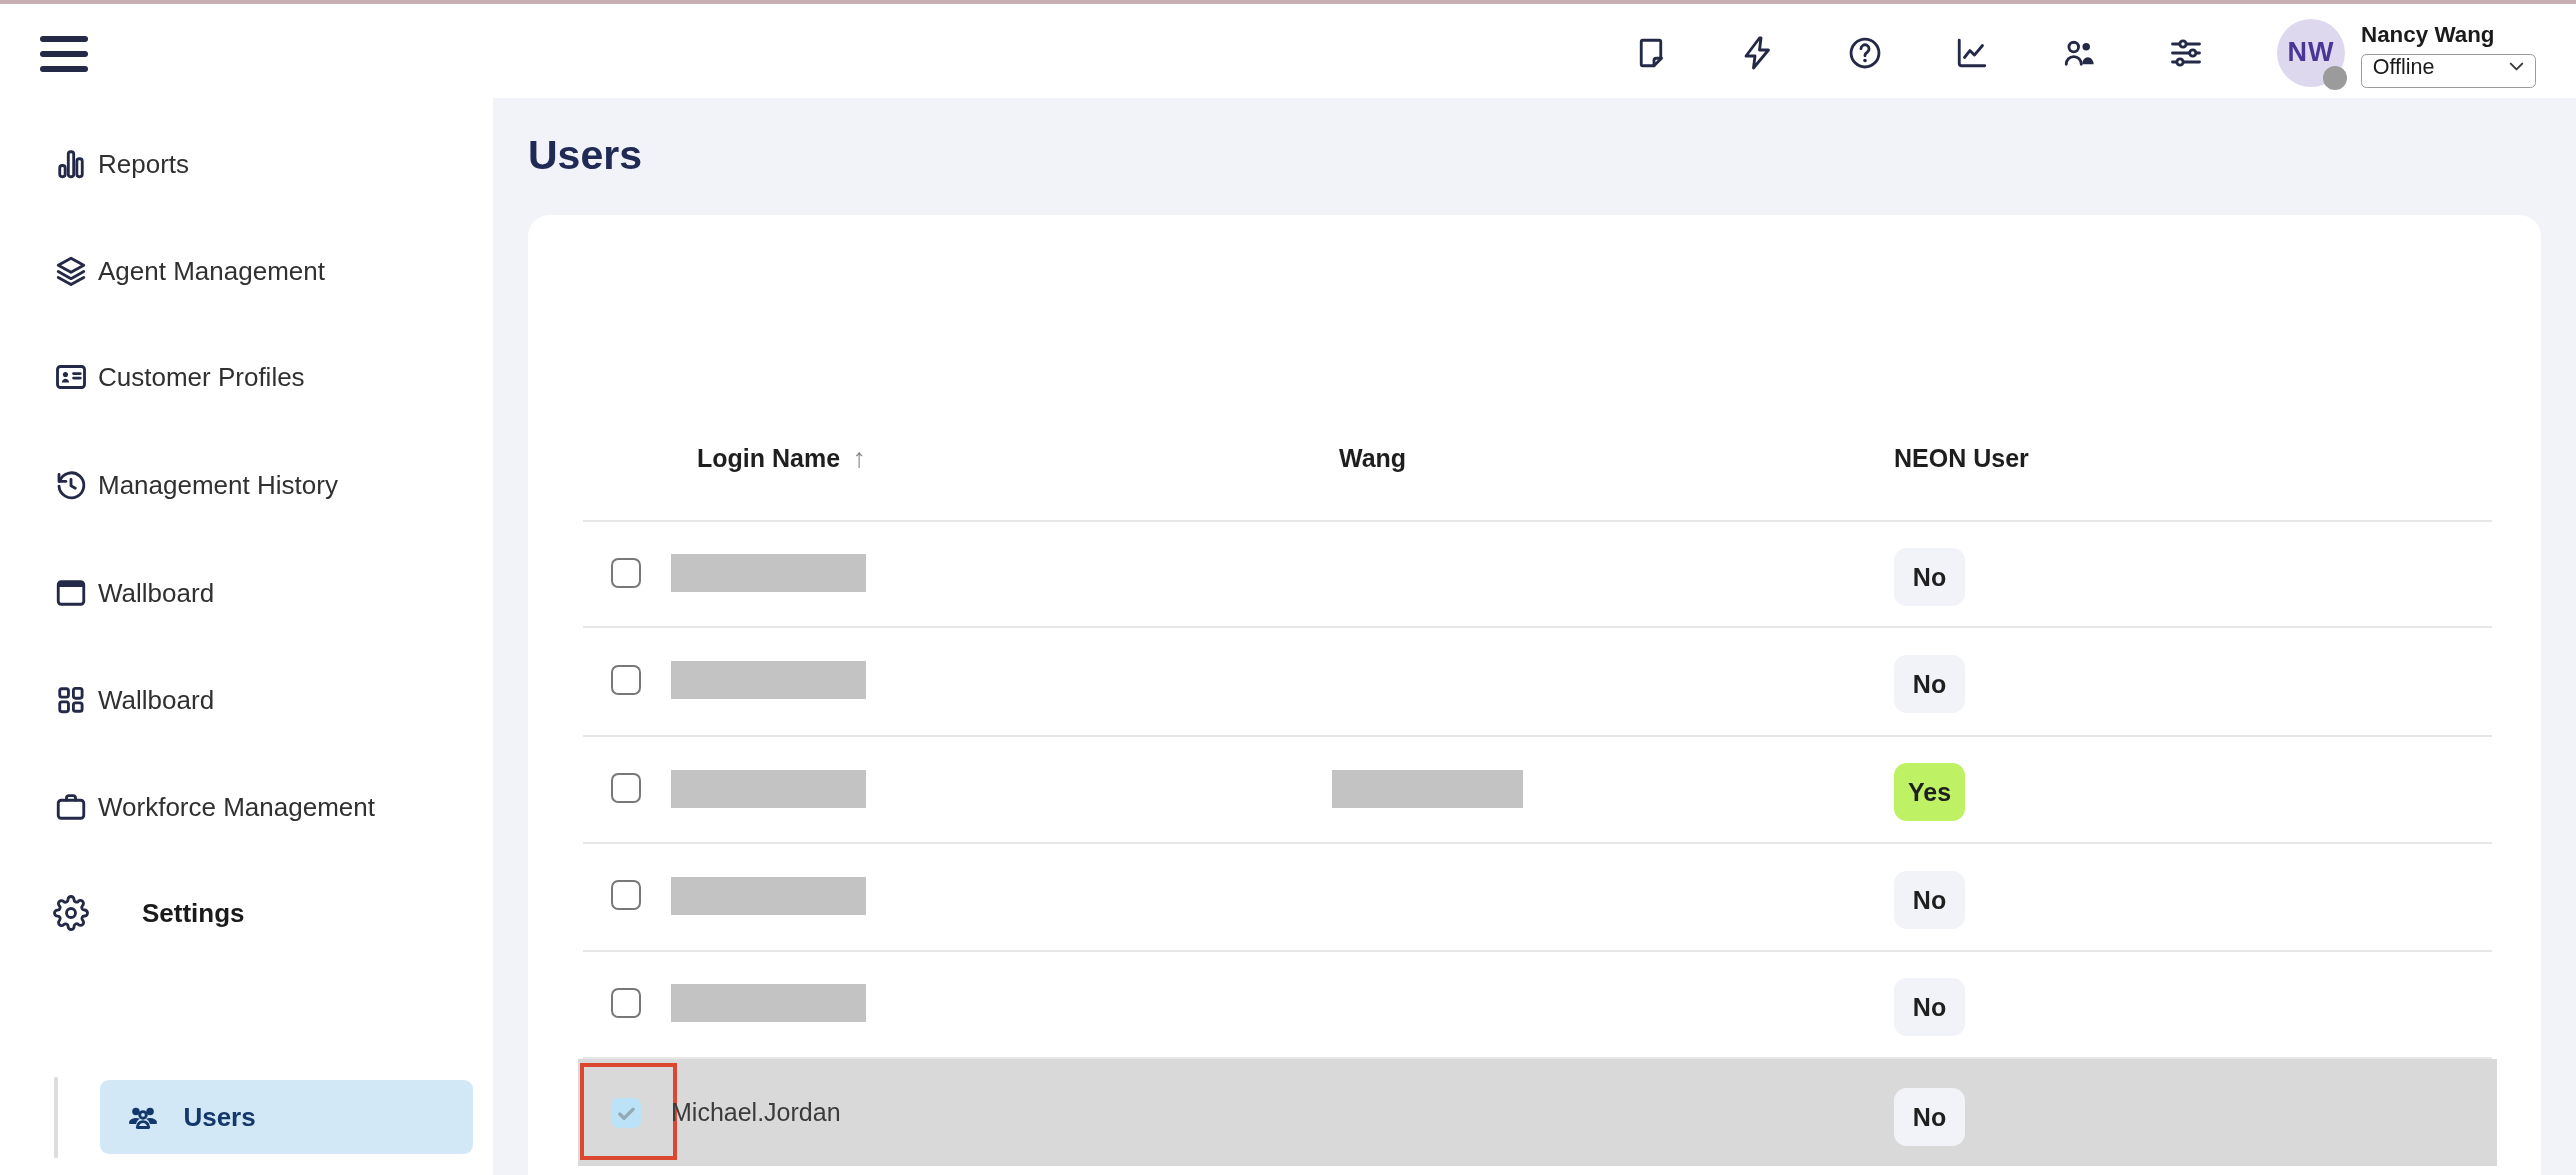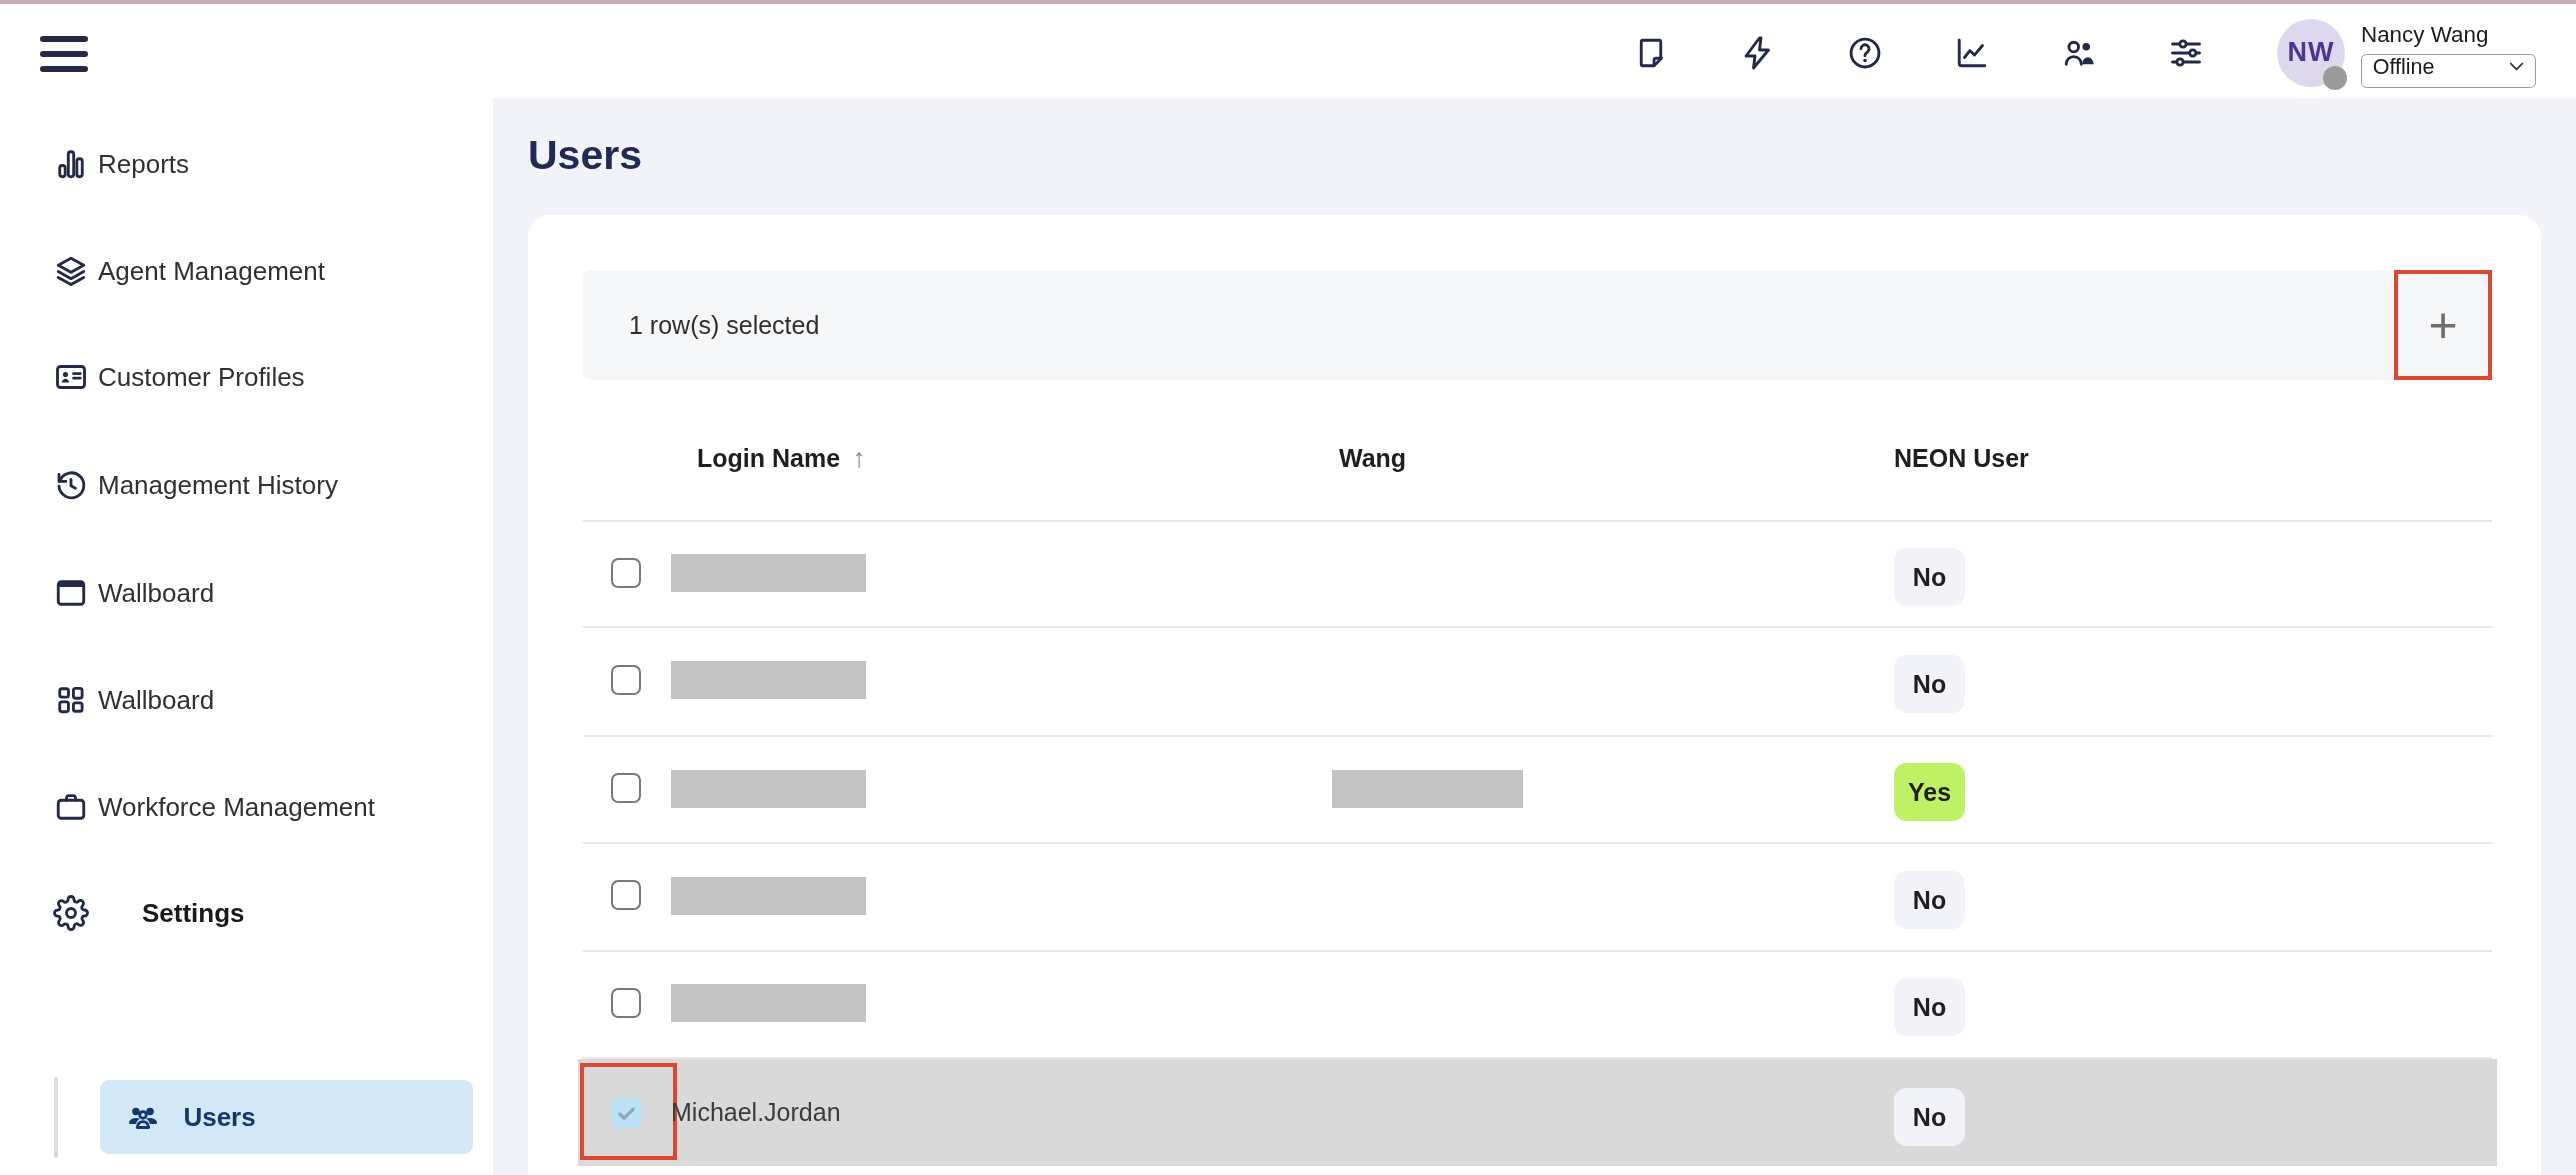--- a/index.html
+++ b/index.html
@@ -14,21 +14,21 @@
   .hamburger span:nth-child(2){top:15px;}
   .hamburger span:nth-child(3){top:30px;}
   .top-icons{position:absolute;left:1633px;top:31px;display:flex;gap:71px;}
   .tool-btn{width:36px;height:36px;display:flex;align-items:center;justify-content:center;cursor:pointer;}
   .tool-btn svg{width:36px;height:36px;stroke:#232946;fill:none;stroke-width:1.9;stroke-linecap:round;stroke-linejoin:round;}
   .tool-btn svg .fill{fill:#232946;stroke:none;}
   .avatar{position:absolute;left:2277px;top:15px;width:68px;height:68px;border-radius:50%;
           background:#ddd8ee;display:flex;align-items:center;justify-content:center;
           font-weight:bold;font-size:27px;letter-spacing:0.9px;color:#4b3596;}
   .status-dot{position:absolute;left:2323px;top:62px;width:24px;height:24px;border-radius:50%;background:#9b9b9b;}
-  .user-name{position:absolute;left:2361px;top:18px;font-size:22.4px;font-weight:normal;color:#1b1b1b;}
+  .user-name{position:absolute;left:2361px;top:18px;font-size:22.4px;font-weight:bold;color:#1b1b1b;}
   .status-select{position:absolute;left:2361px;top:50px;width:175px;height:34px;border:1.8px solid #9b9b9b;
                  border-radius:5.4px;background:#fff;display:flex;cursor:pointer;box-sizing:border-box;}
   .status-select .val{padding-left:10.7px;font-size:21.5px;color:#1b1b1b;flex:1;}
   .status-select svg{width:23px;height:23px;margin-right:7.2px;stroke:#3a3a3a;fill:none;stroke-width:2;stroke-linecap:round;stroke-linejoin:round;}
   
   .sidebar{position:absolute;left:0;top:98px;width:493px;height:1077px;background:#fff;}
   .nav-item{position:absolute;left:53px;display:flex;align-items:center;gap:9px;height:36px;cursor:pointer;}
   .nav-item svg{width:36px;height:36px;stroke:#232946;fill:none;stroke-width:1.9;stroke-linecap:round;stroke-linejoin:round;flex:0 0 36px;}
   .nav-item svg .fill{fill:#232946;stroke:none;}
   .nav-item .lbl{font-size:26px;color:#303030;white-space:nowrap;}
@@ -208,24 +208,20 @@
           <path class="fill" d="M21.2 14.9c-.8-1.4-2.3-2.3-4.5-2.3-1 0-1.9.2-2.6.6 1.2.7 2.1 1.9 2.5 3.4h4.6z"></path>
         </svg>
       <span class="lbl">Users</span>
     </div>
   </div>
 
   <div class="main-bg"></div>
   <div class="page-title">Users</div>
 
   <div class="card">
-    <div class="toolbar">
-      <span class="sel">1 row(s) selected</span>
-      <div class="add-btn">+</div>
-    </div>
 
     <div class="th" style="left:169px">
       <span>Login Name</span><span class="sort">↑</span>
     </div>
     <div class="th" style="left:811px">
       <span>Wang</span>
     </div>
     <div class="th" style="left:1366px">
       <span>NEON User</span>
     </div>

